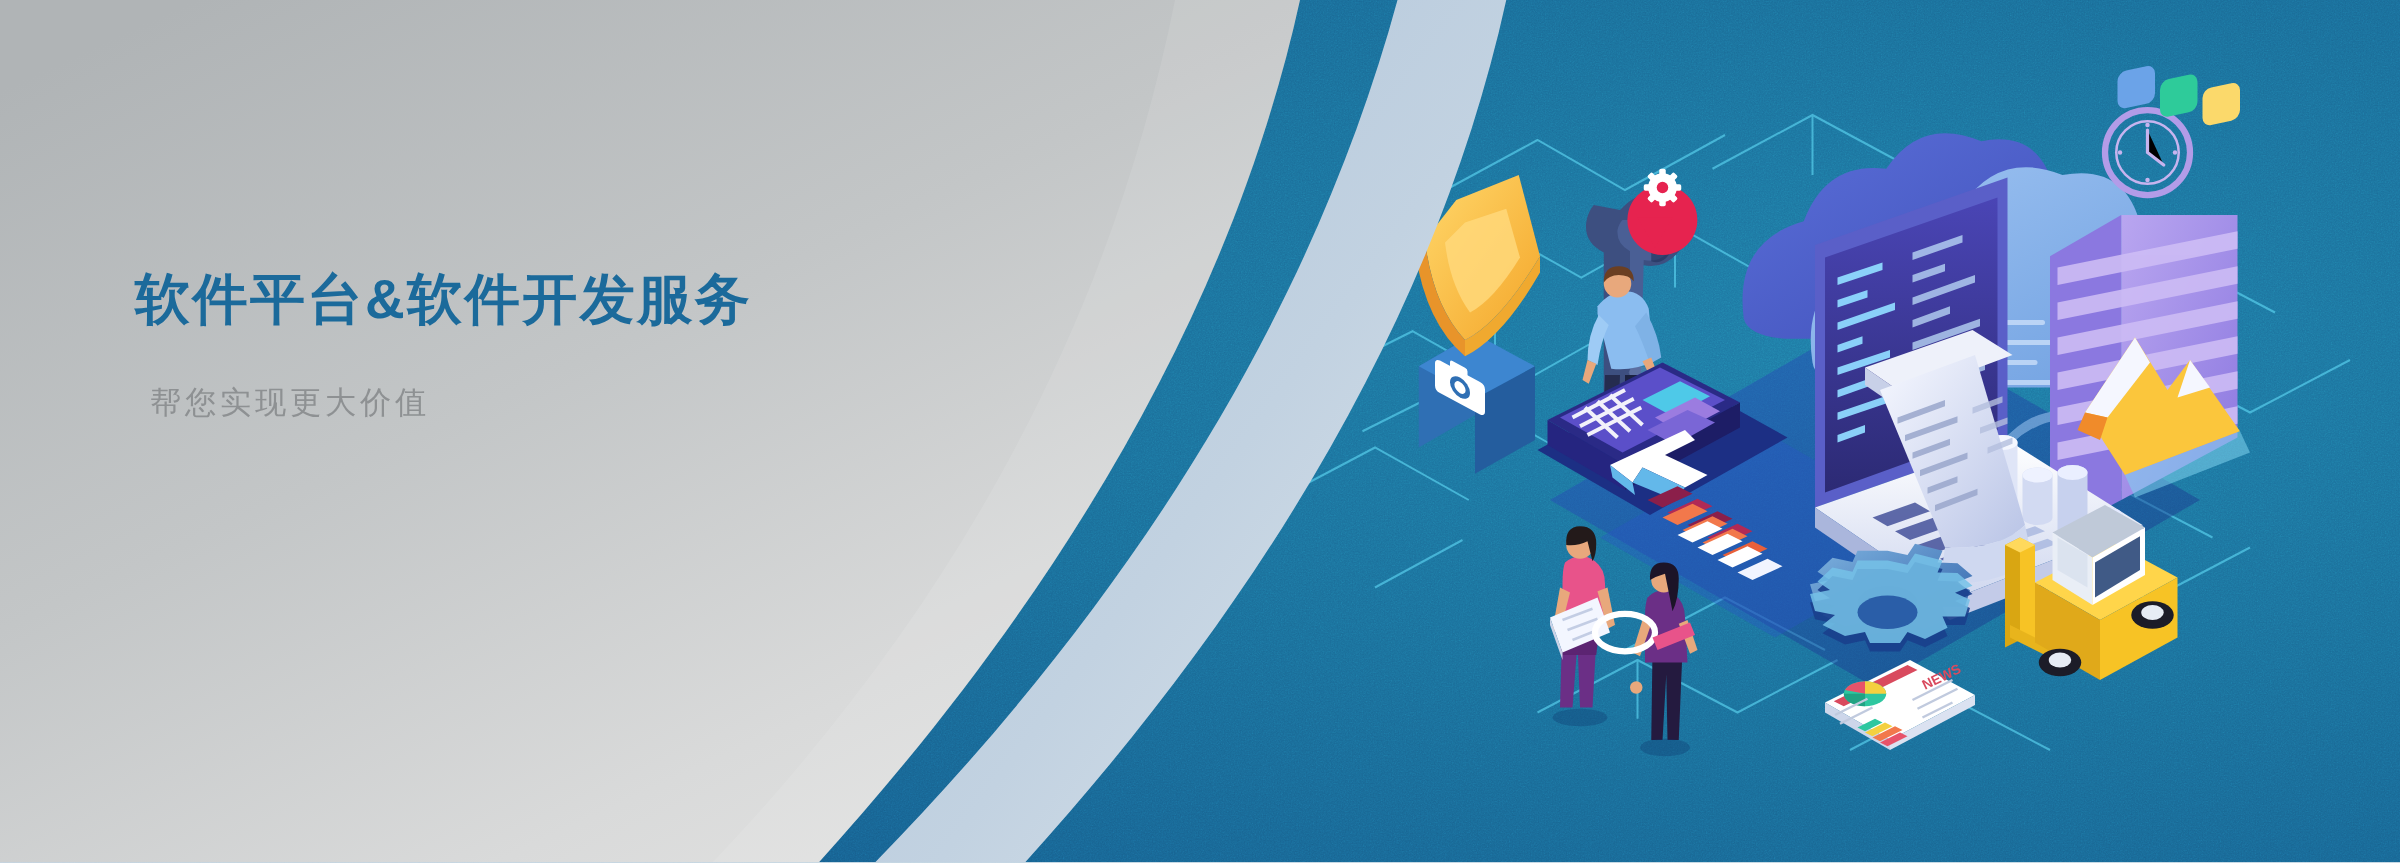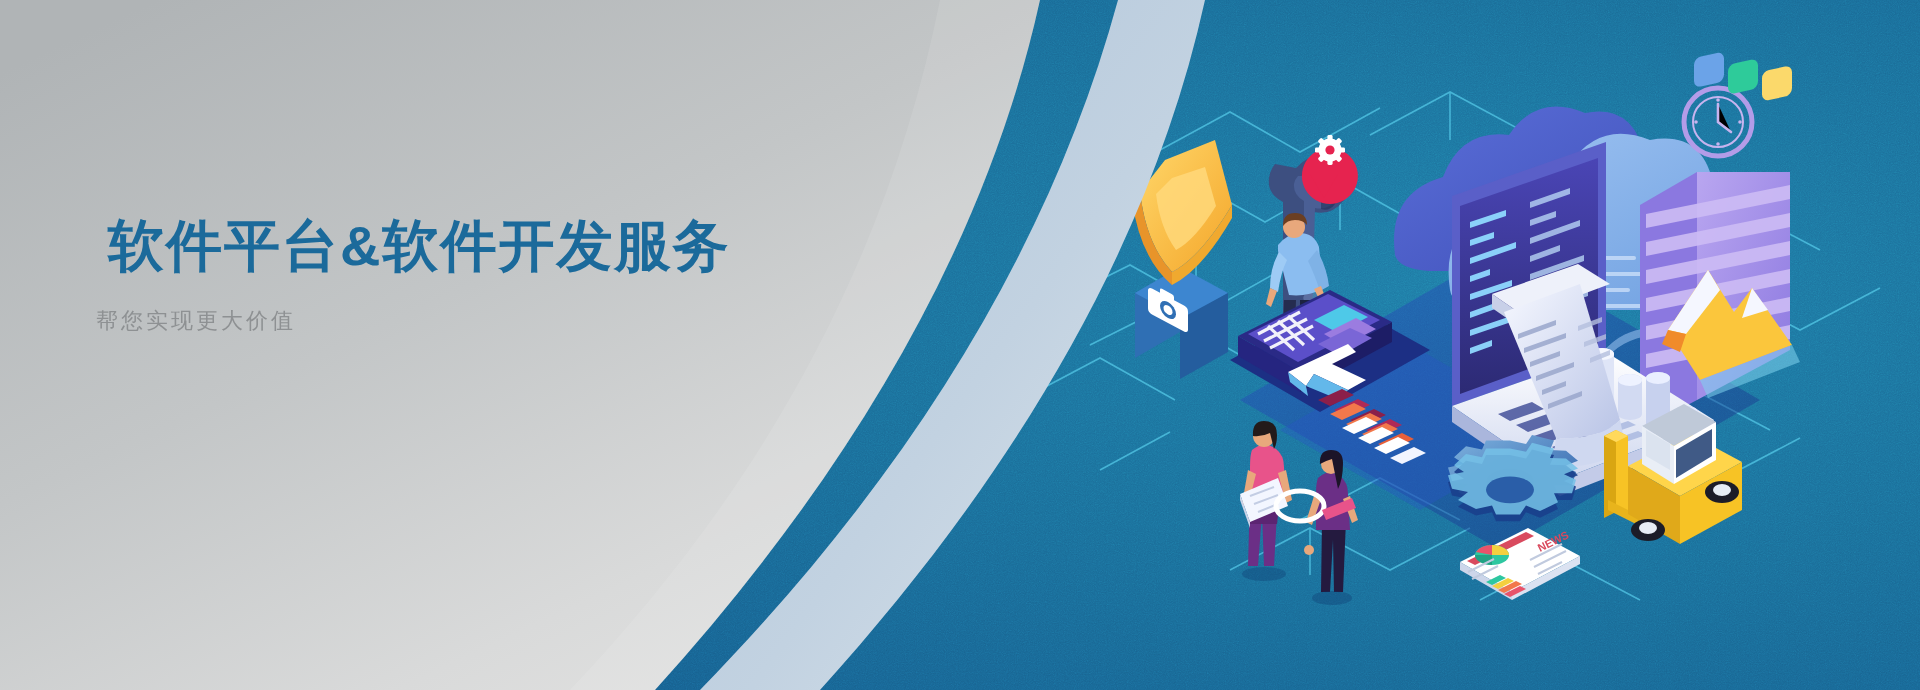--- a/index.html
+++ b/index.html
@@ -11,26 +11,26 @@
   .layer{position:absolute;left:0;top:0;width:1920px;height:690px;}
   #bg-blue{
     background:radial-gradient(120% 140% at 78% 42%, #1f7ba6 0%, #1a6d99 30%, #165e8e 58%, #144f80 85%, #123f6e 100%);
   }
   #bg-noise{
     opacity:.30;mix-blend-mode:overlay;
   }
   #bg-left-shape{pointer-events:none;}
   .txt{position:absolute;white-space:nowrap;}
   #title{
-    left:108px;top:218px;font-size:56px;font-weight:700;color:#1b6a9b;
+    left:108px;top:218px;font-size:44px;font-weight:700;color:#1b6a9b;
     letter-spacing:2px;line-height:1;
     font-family:"Liberation Sans","DejaVu Sans",sans-serif;
   }
   #subtitle{
-    left:96px;top:310px;font-size:22px;font-weight:400;color:#8e9193;
+    left:120px;top:310px;font-size:25px;font-weight:400;color:#8e9193;
     letter-spacing:3px;line-height:1;
     font-family:"Liberation Sans","DejaVu Sans",sans-serif;
   }
   svg{display:block;}
 </style>
 </head>
 <body>
 
 <div id="banner">
 

